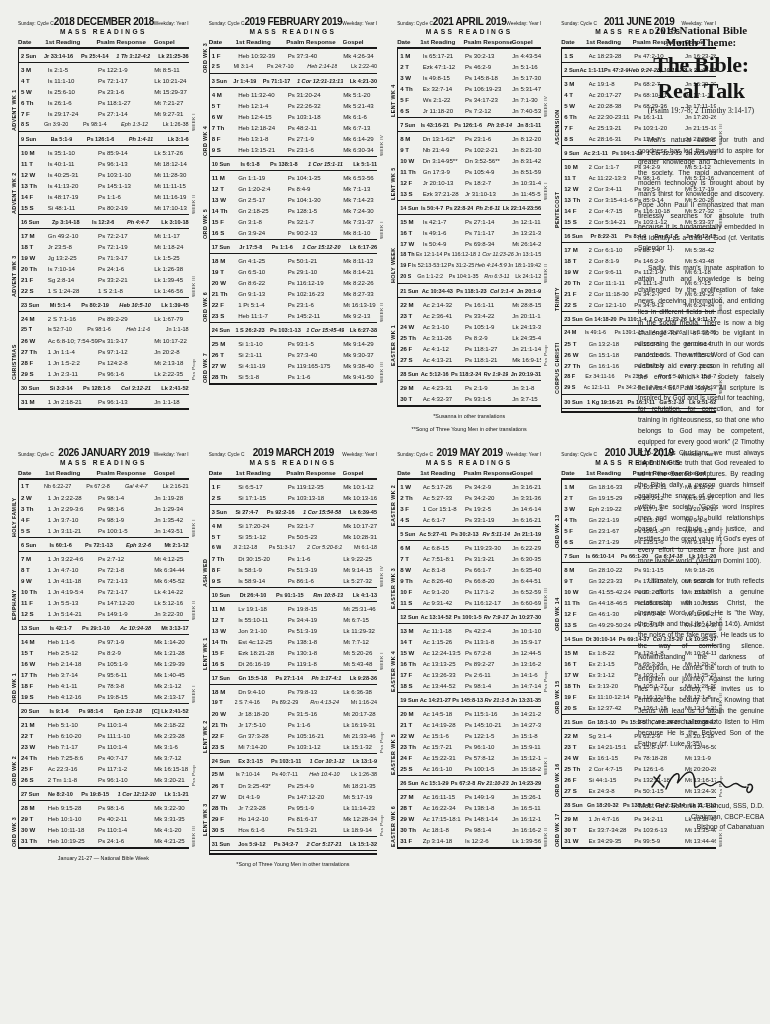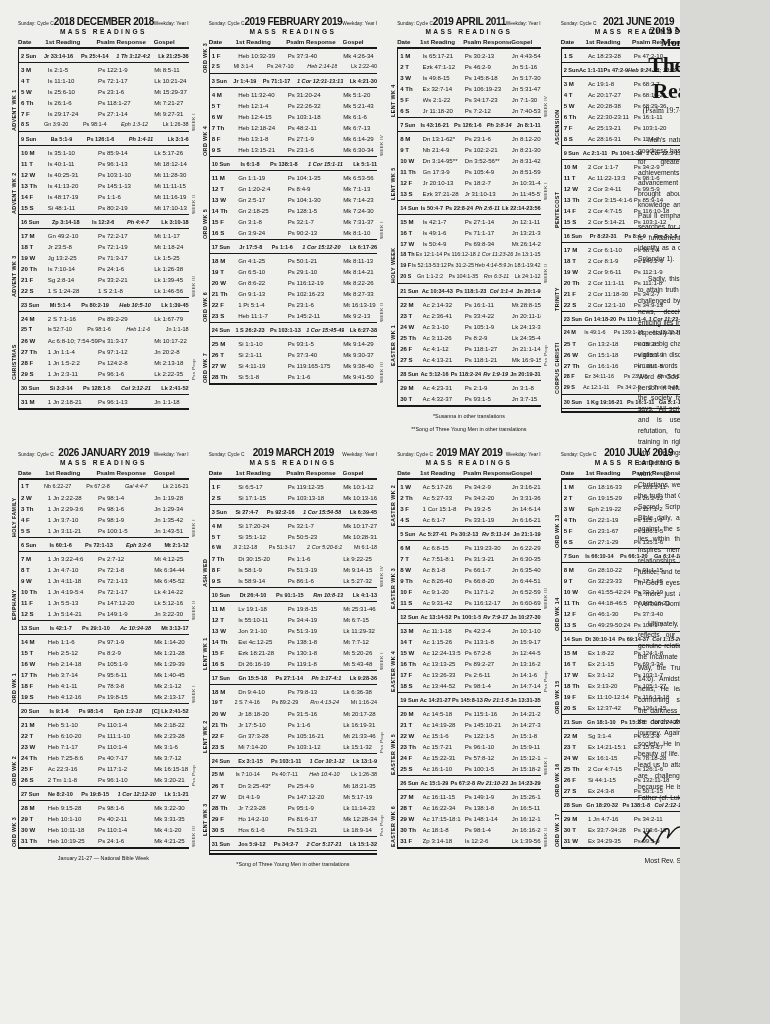--- a/index.html
+++ b/index.html
@@ -1,16 +1,16 @@
 <!DOCTYPE html>
 <html><head>
 <meta charset="utf-8">
 <style>
   html,body{margin:0;padding:0;background:#d8d8d4;}
-  .page{width:680px;height:1024px;overflow:hidden;background:#eff0ec;display:flex;
+  .page{width:770px;height:1024px;overflow:hidden;background:#eff0ec;display:flex;
         padding:16px 4px 8px 8px;box-sizing:border-box;color:#151515;
         font-family:"Liberation Sans",sans-serif;justify-content:space-between;}
   .months{width:620px;display:grid;grid-template-columns:repeat(4,1fr);
           column-gap:3px;row-gap:14px;align-content:start;}
   .month{position:relative;padding:0 7px 0 10px;box-sizing:border-box;}
   .mhead{display:flex;align-items:baseline;justify-content:space-between;}
   .cyc,.wkd{font-size:4.8px;white-space:nowrap;}
   .mtitle{font-size:10px;font-weight:700;letter-spacing:-0.4px;white-space:nowrap;}
   .msub{text-align:center;font-size:6.6px;font-weight:700;letter-spacing:2.4px;margin:1px 0 2px;}
   .mcols{display:grid;grid-template-columns:16% 30% 33.5% 20.5%;font-weight:700;
@@ -475,21 +475,21 @@
               <span>Si 5:1-8</span>
               <span>Ps 1:1-6</span>
               <span>Mk 9:41-50</span>
             </div>
           </div>
         </div>
       </section>
       <section class="month">
         <div class="mhead">
           <span class="cyc">Sunday: Cycle C</span>
-          <span class="mtitle">2019 APRIL 2011</span>
+          <span class="mtitle">2021 APRIL 2019</span>
           <span class="wkd">Weekday: Year I</span>
         </div>
         <div class="msub">MASS READINGS</div>
         <div class="mcols">
           <span>Date</span>
           <span>1st Reading</span>
           <span>Psalm Response</span>
           <span>Gospel</span>
         </div>
         <div class="mtable">
@@ -698,21 +698,21 @@
               <span>Jn 3:7-15</span>
             </div>
           </div>
         </div>
         <div class="mfoot">*Susanna in other translations</div>
         <div class="mfoot">**Song of Three Young Men in other translations</div>
       </section>
       <section class="month">
         <div class="mhead">
           <span class="cyc">Sunday: Cycle C</span>
-          <span class="mtitle">2021 JUNE 2019</span>
+          <span class="mtitle">2011 JUNE 2019</span>
           <span class="wkd">Weekday: Year I</span>
         </div>
         <div class="msub">MASS READINGS</div>
         <div class="mcols">
           <span>Date</span>
           <span>1st Reading</span>
           <span>Psalm Response</span>
           <span>Gospel</span>
         </div>
         <div class="mtable">

